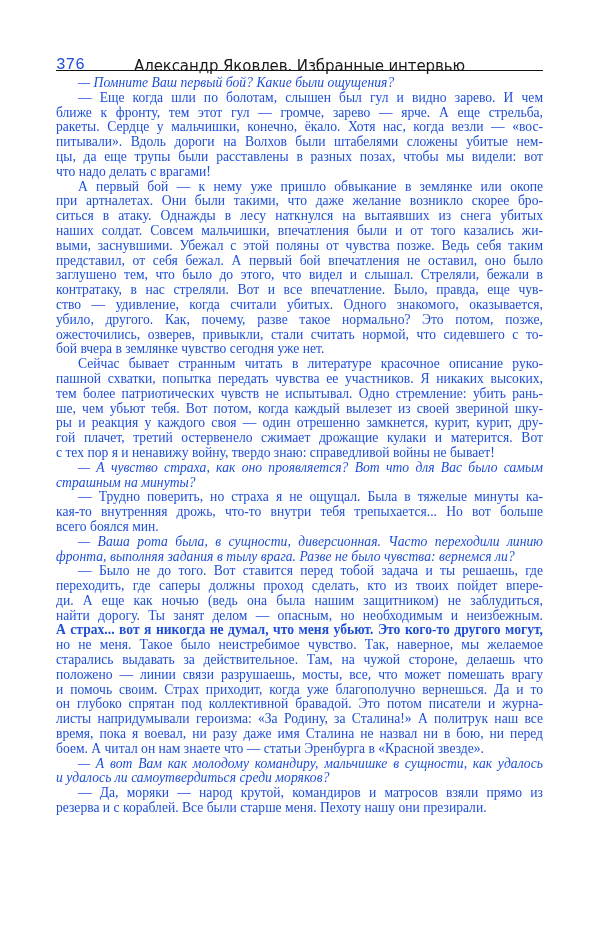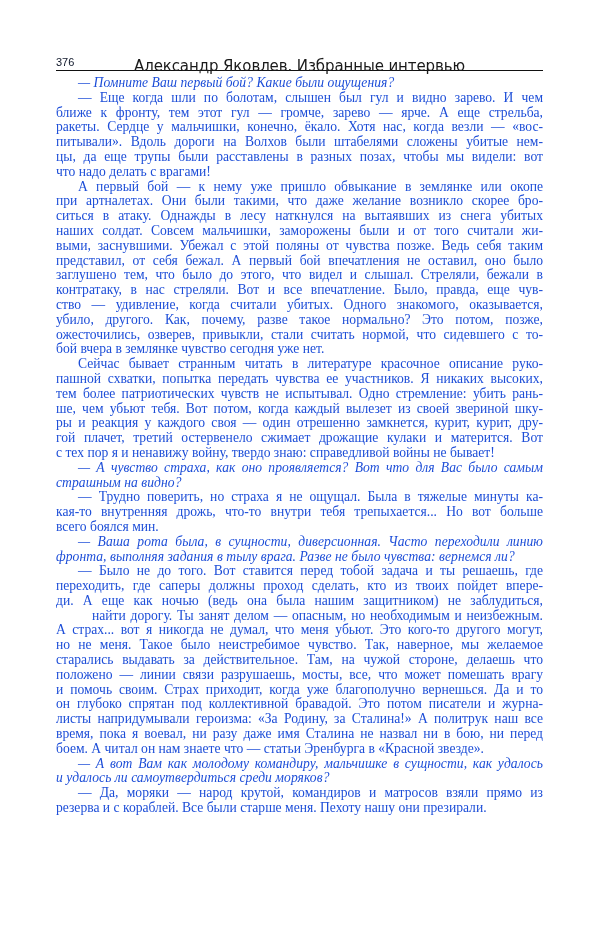--- a/index.html
+++ b/index.html
@@ -4,21 +4,21 @@
 <style>
   html, body { margin: 0; padding: 0; }
   body {
     width: 600px; height: 939px; background: #ffffff; position: relative; overflow: hidden;
     color: #1a1a1a;
   }
   .page { position: absolute; left: 56px; top: 54px; width: 487px; }
   .running-head { position: relative; height: 16px; }
   .page-number {
     position: absolute; left: 0; top: 2px;
-    font-family: Liberation Sans, sans-serif; font-size: 11px; color: #0f172a;
+    font-family: Liberation Mono, monospace; font-size: 16px; color: #1d4ed8;
   }
   .running-title {
     position: absolute; left: 0; right: 0; top: 3px; text-align: center;
     font-family: "DejaVu Sans", sans-serif; font-size: 15px; color: #1a1a1a;
     letter-spacing: -0.1px;
   }
   .rule { height: 0; border-top: 1.3px solid #111; margin-top: 0px; }
   .text {
     margin-top: 5px;
     font-family: "Liberation Serif", serif; font-size: 13.6px; line-height: 14.8px;
@@ -49,58 +49,58 @@
         <span class="ln" style="text-indent: 0px;">ближе к фронту, тем этот гул — громче, зарево — ярче. А еще стрельба,</span>
         <span class="ln" style="text-indent: 0px;">ракеты. Сердце у мальчишки, конечно, ёкало. Хотя нас, когда везли — «вос-</span>
         <span class="ln" style="text-indent: 0px;">питывали». Вдоль дороги на Волхов были штабелями сложены убитые нем-</span>
         <span class="ln" style="text-indent: 0px;">цы, да еще трупы были расставлены в разных позах, чтобы мы видели: вот</span>
         <span class="ln last" style="text-indent: 0px;">что надо делать с врагами!</span>
       </p>
     <p>
         <span class="ln">А первый бой — к нему уже пришло обвыкание в землянке или окопе</span>
         <span class="ln" style="text-indent: 0px;">при артналетах. Они были такими, что даже желание возникло скорее бро-</span>
         <span class="ln" style="text-indent: 0px;">ситься в атаку. Однажды в лесу наткнулся на вытаявших из снега убитых</span>
-        <span class="ln" style="text-indent: 0px;">наших солдат. Совсем мальчишки, заморожены были и от того считали жи-</span>
+        <span class="ln" style="text-indent: 0px;">наших солдат. Совсем мальчишки, впечатления были и от того казались жи-</span>
         <span class="ln" style="text-indent: 0px;">выми, заснувшими. Убежал с этой поляны от чувства позже. Ведь себя таким</span>
         <span class="ln" style="text-indent: 0px;">представил, от себя бежал. А первый бой впечатления не оставил, оно было</span>
         <span class="ln" style="text-indent: 0px;">заглушено тем, что было до этого, что видел и слышал. Стреляли, бежали в</span>
         <span class="ln" style="text-indent: 0px;">контратаку, в нас стреляли. Вот и все впечатление. Было, правда, еще чув-</span>
         <span class="ln" style="text-indent: 0px;">ство — удивление, когда считали убитых. Одного знакомого, оказывается,</span>
         <span class="ln" style="text-indent: 0px;">убило, другого. Как, почему, разве такое нормально? Это потом, позже,</span>
         <span class="ln" style="text-indent: 0px;">ожесточились, озверев, привыкли, стали считать нормой, что сидевшего с то-</span>
         <span class="ln last" style="text-indent: 0px;">бой вчера в землянке чувство сегодня уже нет.</span>
       </p>
     <p>
         <span class="ln">Сейчас бывает странным читать в литературе красочное описание руко-</span>
         <span class="ln" style="text-indent: 0px;">пашной схватки, попытка передать чувства ее участников. Я никаких высоких,</span>
         <span class="ln" style="text-indent: 0px;">тем более патриотических чувств не испытывал. Одно стремление: убить рань-</span>
         <span class="ln" style="text-indent: 0px;">ше, чем убьют тебя. Вот потом, когда каждый вылезет из своей звериной шку-</span>
         <span class="ln" style="text-indent: 0px;">ры и реакция у каждого своя — один отрешенно замкнется, курит, курит, дру-</span>
         <span class="ln" style="text-indent: 0px;">гой плачет, третий остервенело сжимает дрожащие кулаки и матерится. Вот</span>
         <span class="ln last" style="text-indent: 0px;">с тех пор я и ненавижу войну, твердо знаю: справедливой войны не бывает!</span>
       </p>
     <p class="q">
         <span class="ln">— А чувство страха, как оно проявляется? Вот что для Вас было самым</span>
-        <span class="ln last" style="text-indent: 0px;">страшным на видно?</span>
+        <span class="ln last" style="text-indent: 0px;">страшным на минуты?</span>
       </p>
     <p>
         <span class="ln">— Трудно поверить, но страха я не ощущал. Была в тяжелые минуты ка-</span>
         <span class="ln" style="text-indent: 0px;">кая-то внутренняя дрожь, что-то внутри тебя трепыхается... Но вот больше</span>
         <span class="ln last" style="text-indent: 0px;">всего боялся мин.</span>
       </p>
     <p class="q">
         <span class="ln">— Ваша рота была, в сущности, диверсионная. Часто переходили линию</span>
         <span class="ln last" style="text-indent: 0px;">фронта, выполняя задания в тылу врага. Разве не было чувства: вернемся ли?</span>
       </p>
     <p>
         <span class="ln">— Было не до того. Вот ставится перед тобой задача и ты решаешь, где</span>
         <span class="ln" style="text-indent: 0px;">переходить, где саперы должны проход сделать, кто из твоих пойдет впере-</span>
         <span class="ln" style="text-indent: 0px;">ди. А еще как ночью (ведь она была нашим защитником) не заблудиться,</span>
-        <span class="ln" style="text-indent: 0px; margin-left: 36px;">найти дорогу. Ты занят делом — опасным, но необходимым и неизбежным.</span>
-        <span class="ln" style="text-indent: 0px;">А страх... вот я никогда не думал, что меня убьют. Это кого-то другого могут,</span>
+        <span class="ln" style="text-indent: 0px;">найти дорогу. Ты занят делом — опасным, но необходимым и неизбежным.</span>
+        <span class="ln" style="text-indent: 0px; font-weight: bold;">А страх... вот я никогда не думал, что меня убьют. Это кого-то другого могут,</span>
         <span class="ln" style="text-indent: 0px;">но не меня. Такое было неистребимое чувство. Так, наверное, мы желаемое</span>
         <span class="ln" style="text-indent: 0px;">старались выдавать за действительное. Там, на чужой стороне, делаешь что</span>
         <span class="ln" style="text-indent: 0px;">положено — линии связи разрушаешь, мосты, все, что может помешать врагу</span>
         <span class="ln" style="text-indent: 0px;">и помочь своим. Страх приходит, когда уже благополучно вернешься. Да и то</span>
         <span class="ln" style="text-indent: 0px;">он глубоко спрятан под коллективной бравадой. Это потом писатели и журна-</span>
         <span class="ln" style="text-indent: 0px;">листы напридумывали героизма: «За Родину, за Сталина!» А политрук наш все</span>
         <span class="ln" style="text-indent: 0px;">время, пока я воевал, ни разу даже имя Сталина не назвал ни в бою, ни перед</span>
         <span class="ln last" style="text-indent: 0px;">боем. А читал он нам знаете что — статьи Эренбурга в «Красной звезде».</span>
       </p>
     <p class="q">

